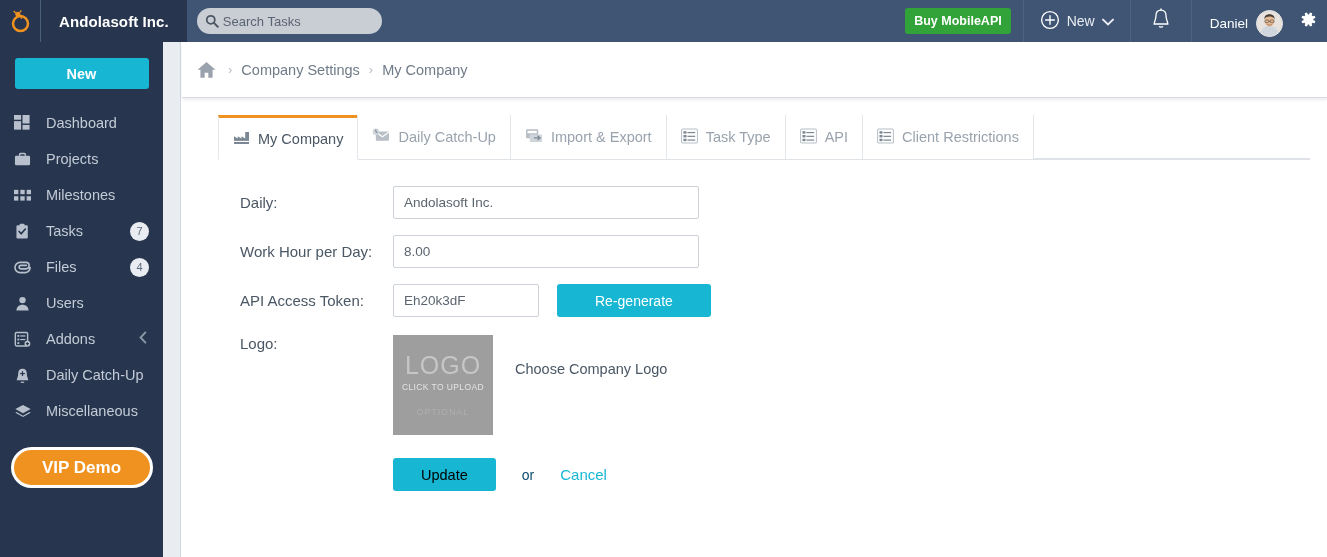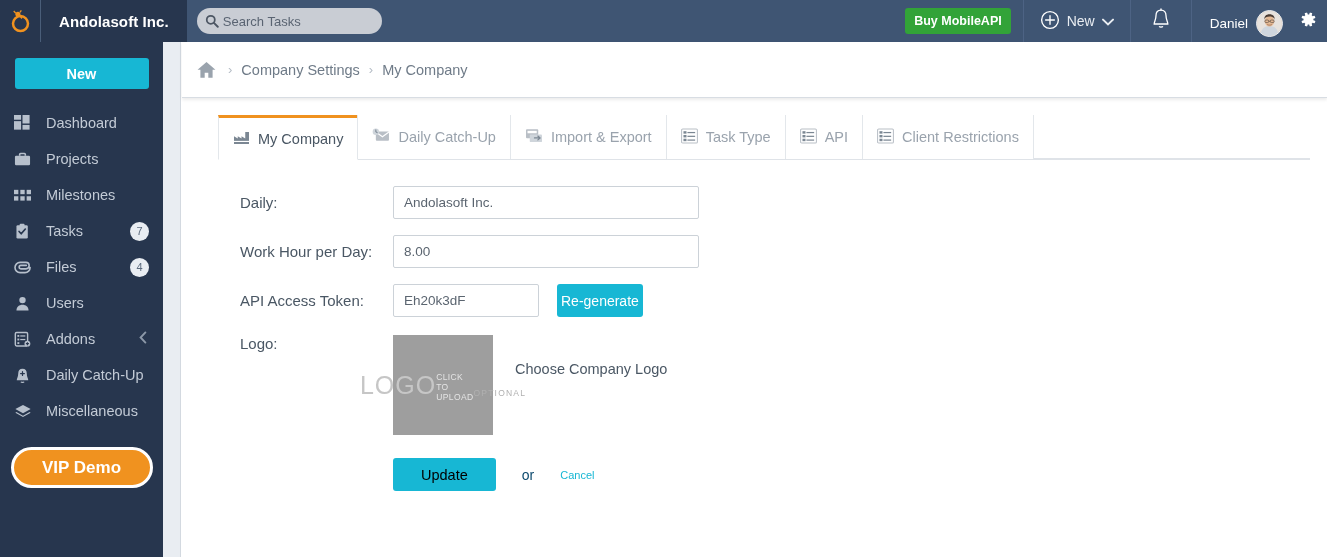--- a/index.html
+++ b/index.html
@@ -145,44 +145,44 @@
     padding-left: 22px;
   }
   .txt {
     width: 306px; height: 33px; border: 1px solid #ccd2d8; border-radius: 2px;
     padding: 0 10px; font-size: 13.5px; color: #5b6570;
     font-family: "Liberation Sans", sans-serif; outline: none;
   }
   .txt.short { width: 146px; }
   .regen-btn {
     margin-left: 18px; background: #17b7d4; color: #ffffff; border: none;
-    border-radius: 3px; height: 33px; padding: 0 4px; font-size: 14px;
+    border-radius: 3px; height: 33px; padding: 0 38px; font-size: 14px;
     cursor: pointer; font-family: "Liberation Sans", sans-serif;
   }
   .logo-row { display: flex; align-items: flex-start; margin-top: 18px; }
   .logo-box {
     width: 100px; height: 100px; background: #9e9e9e; position: relative;
-    display: flex; flex-direction: row; align-items: center;
+    display: flex; flex-direction: column; align-items: center;
     justify-content: center; cursor: pointer;
   }
   .logo-big {
     color: #c6c6c6; font-size: 25px; letter-spacing: 1px; line-height: 1;
   }
   .logo-sm { color: #e4e4e4; font-size: 8.5px; letter-spacing: .4px; margin-top: 4px; }
   .logo-opt { color: #b0b0b0; font-size: 8.5px; letter-spacing: 1.2px; margin-top: 15px; }
   .choose-logo { margin-left: 22px; font-size: 14.5px; color: #4a5764; margin-top: 26px; cursor: pointer; }
 
   .actions { display: flex; align-items: center; margin-top: 23px; padding-left: 175px; }
   .update-btn {
     background: #17b7d4; color: #000000; border: none; border-radius: 3px;
     height: 33px; padding: 0 28px; font-size: 14.5px; cursor: pointer;
     font-family: "Liberation Sans", sans-serif;
   }
   .or-text { color: #0c4a6e; font-size: 14px; margin: 0 26px; }
-  .cancel-link { color: #17b7d4; font-size: 11px; cursor: pointer; }
+  .cancel-link { color: #17b7d4; font-size: 15px; cursor: pointer; }
 </style>
 </head>
 <body>
 
 <div class="app">
 
   <div class="topbar">
 
     <div class="logo-cell">
       <svg width="25" height="25" viewBox="0 0 24 24">

